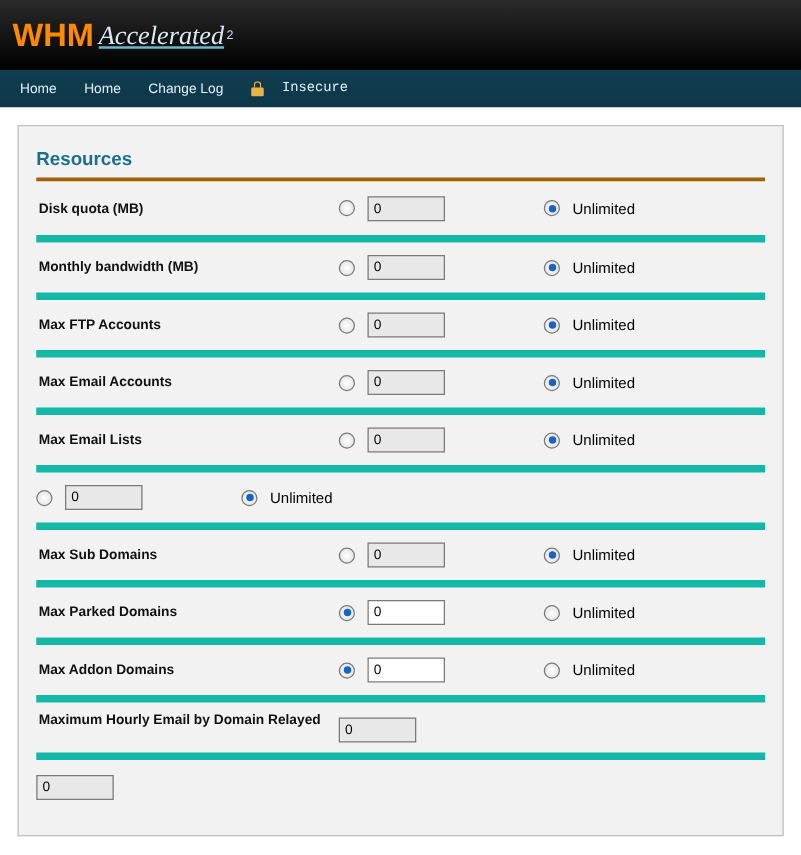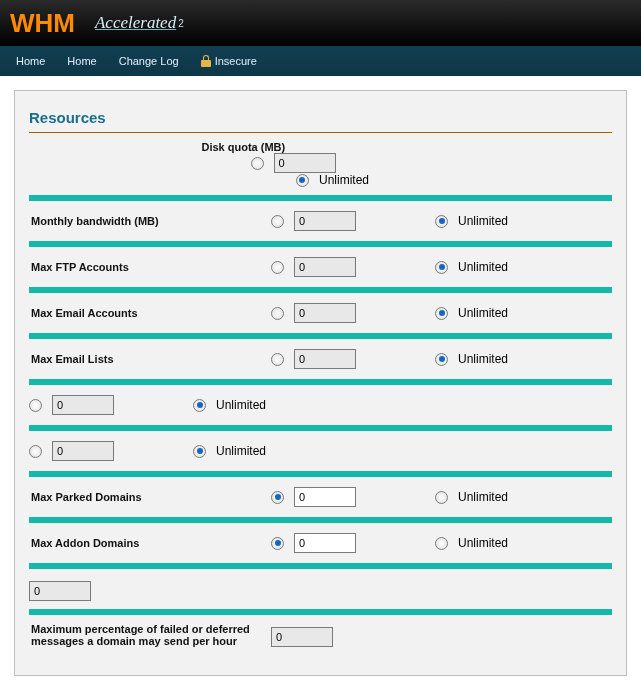--- a/index.html
+++ b/index.html
@@ -5,41 +5,41 @@
   * { box-sizing: border-box; }
   body {
     margin: 0;
     font-family: Verdana, Arial, sans-serif;
     font-size: 11px;
     background: #fff;
     width: 641px;
   }
   .header-top {
     background: linear-gradient(#2a2a2a, #000);
-    height: 46px;
+    height: 56px;
     display: flex;
     align-items: center;
     padding: 0 10px;
   }
   .logo-whm {
     font-family: Impact, Arial Black, sans-serif;
     font-size: 26px;
     font-weight: 900;
     color: #ff8a00;
     letter-spacing: 0px;
     margin-right: 4px;
   }
   .logo-accel {
     font-family: "Segoe Script", cursive;
     font-style: italic;
-    font-size: 17px;
+    font-size: 21px;
     color: #d9ecf4;
     text-decoration: underline;
     text-decoration-color: #6fb7cc;
-    margin-left: 16px;
+    margin-left: 0;
     text-align: center;
   }
   .logo-sub {
     color: #cde;
     font-size: 10px;
     vertical-align: sub;
     margin-left: 2px;
   }
   .nav {
     background: linear-gradient(#123e52, #0d3748);
@@ -52,21 +52,22 @@
     font-size: 11px;
   }
   .nav a {
     color: #e2f0f6;
     text-decoration: none;
     cursor: pointer;
   }
   .nav .insecure {
     display: flex;
     align-items: center;
-    gap: 4px;
+    gap: 15px;
+    font-family: Liberation Mono, monospace;
   }
   .lock-icon {
     width: 10px;
     height: 12px;
     display: inline-block;
     position: relative;
   }
   .lock-icon::before {
     content: "";
     position: absolute;
@@ -108,21 +109,21 @@
   .title-wrap {
     padding: 0 2px 0 0;
   }
   .row {
     display: flex;
     align-items: center;
     border-top: 6px solid #14b8a6;
     min-height: 46px;
     padding: 8px 0;
   }
-  .row:first-of-type { border-top: 1px solid #a16207; flex-direction: column; }
+  .row:first-of-type { border-top: 3px solid #a16207; }
   .col-label {
     width: 242px;
     padding-left: 2px;
     padding-right: 8px;
     font-weight: bold;
     font-size: 11px;
     color: #111;
   }
   .col-val {
     width: 140px;
@@ -260,20 +261,21 @@
           <div class="col-val">
             <input type="radio" class="radio" name="g5" style="">
             <input type="text" class="num" value="0" style="">
           </div>
           <div class="col-unl">
             <input type="radio" class="radio" name="g5" checked="" style="">
             <span class="unl-label">Unlimited</span>
           </div>
         </div>
         <div class="row">
+          <div class="col-label">Max Sub Domains</div>
           <div class="col-val">
             <input type="radio" class="radio" name="g6" style="">
             <input type="text" class="num" value="0" style="">
           </div>
           <div class="col-unl">
             <input type="radio" class="radio" name="g6" checked="" style="">
             <span class="unl-label">Unlimited</span>
           </div>
         </div>
         <div class="row">
@@ -292,25 +294,25 @@
           <div class="col-val">
             <input type="radio" class="radio" name="g8" checked="" style="">
             <input type="text" class="num active" value="0" style="">
           </div>
           <div class="col-unl">
             <input type="radio" class="radio" name="g8" style="">
             <span class="unl-label">Unlimited</span>
           </div>
         </div>
         <div class="row tall">
+          <div class="col-label">Maximum Hourly Email by Domain Relayed</div>
           <div class="col-val">
             <input type="text" class="num" value="0" style="">
           </div>
         </div>
         <div class="row tall">
-          <div class="col-label">Maximum percentage of failed or deferred messages a domain may send per hour</div>
           <div class="col-val">
             <input type="text" class="num" value="0" style="">
           </div>
         </div>
       </div>
   </div>
 </div>
 
 </body></html>

